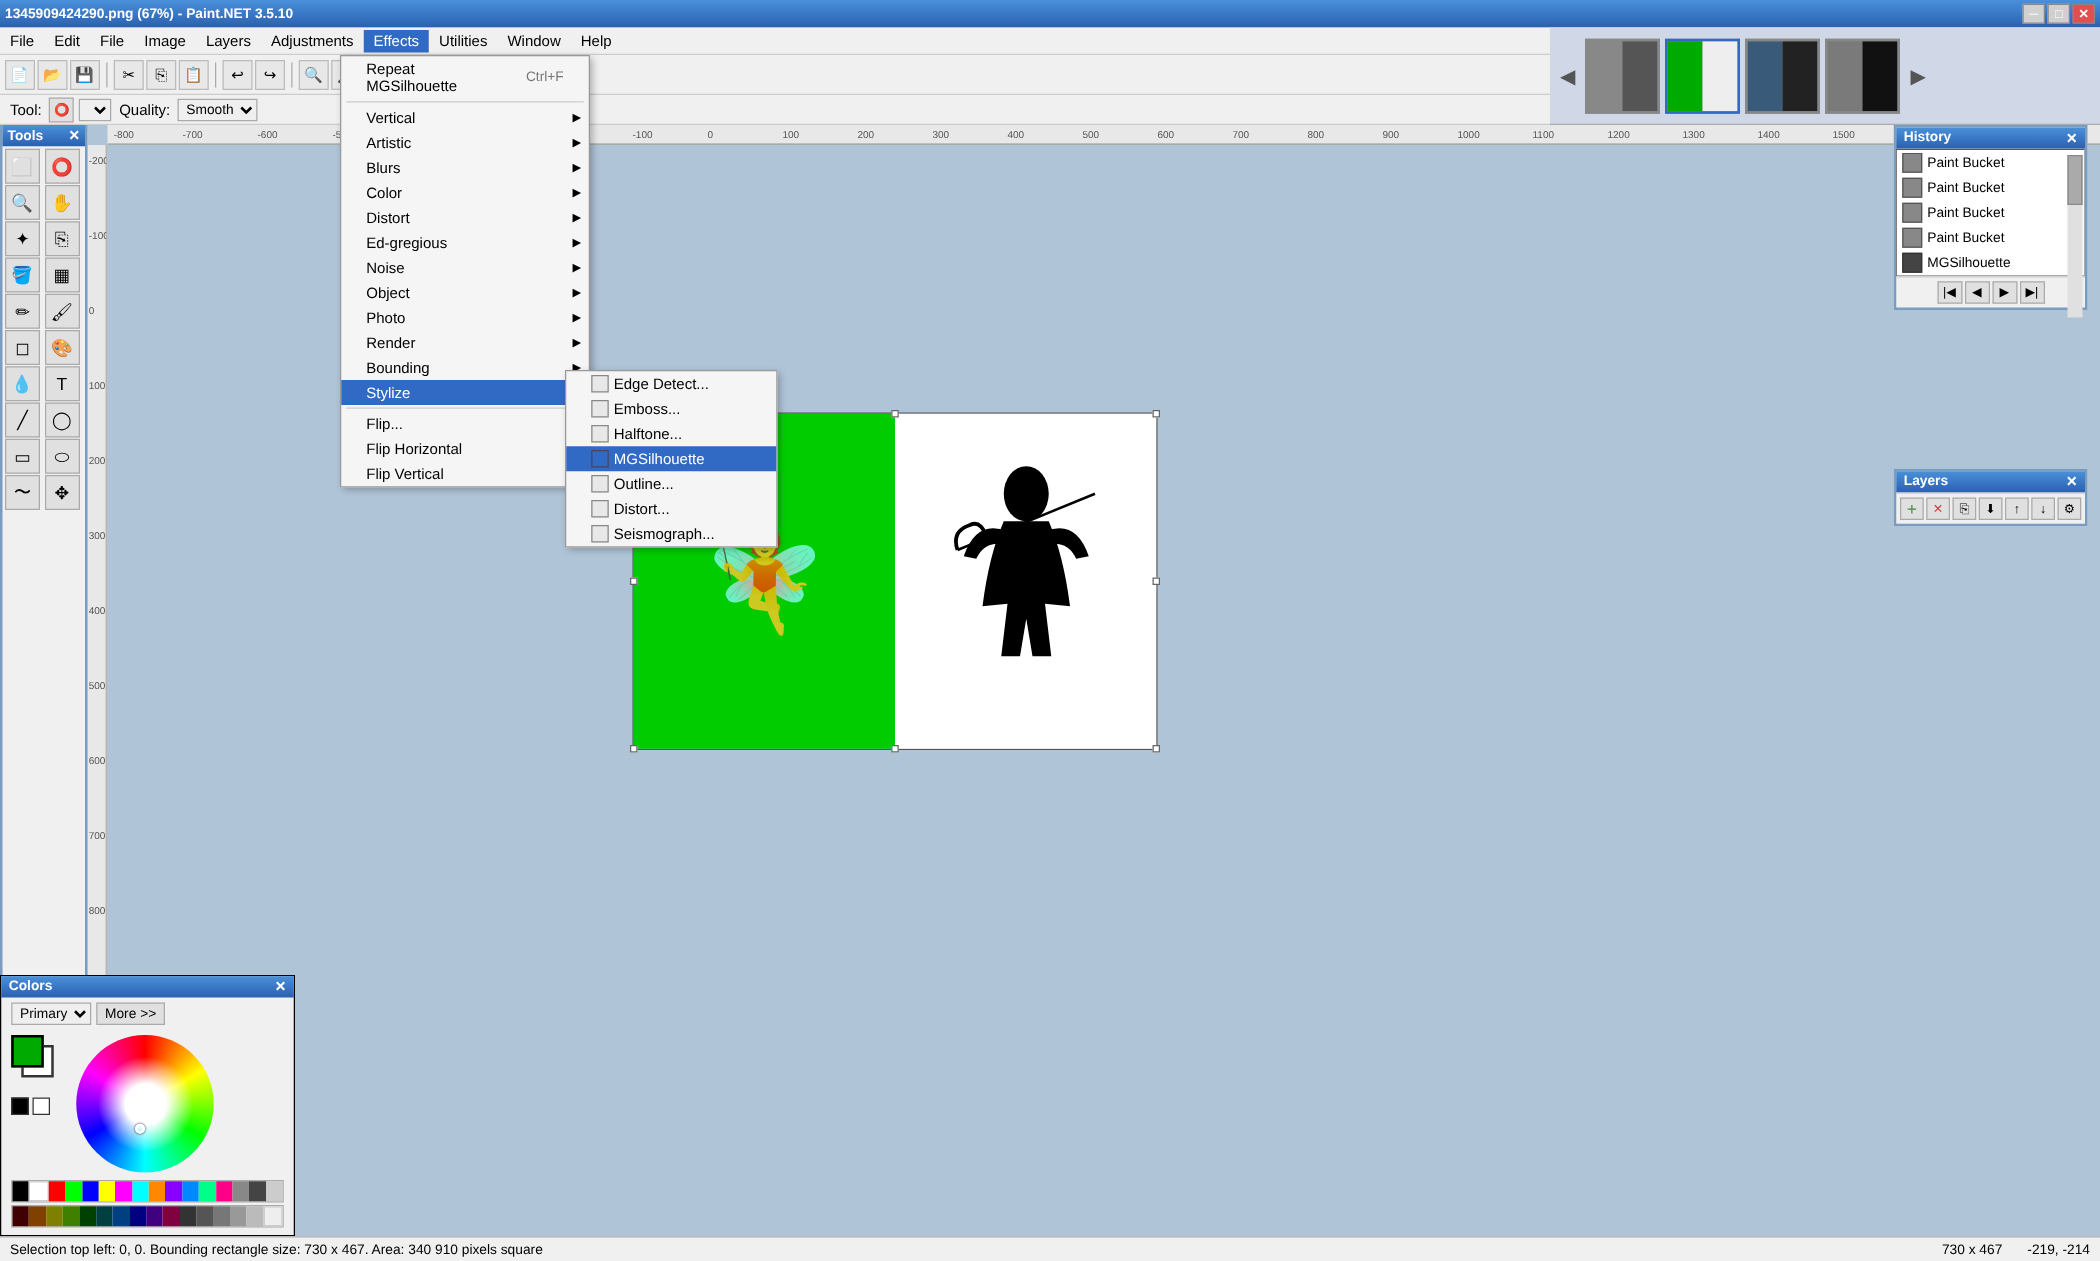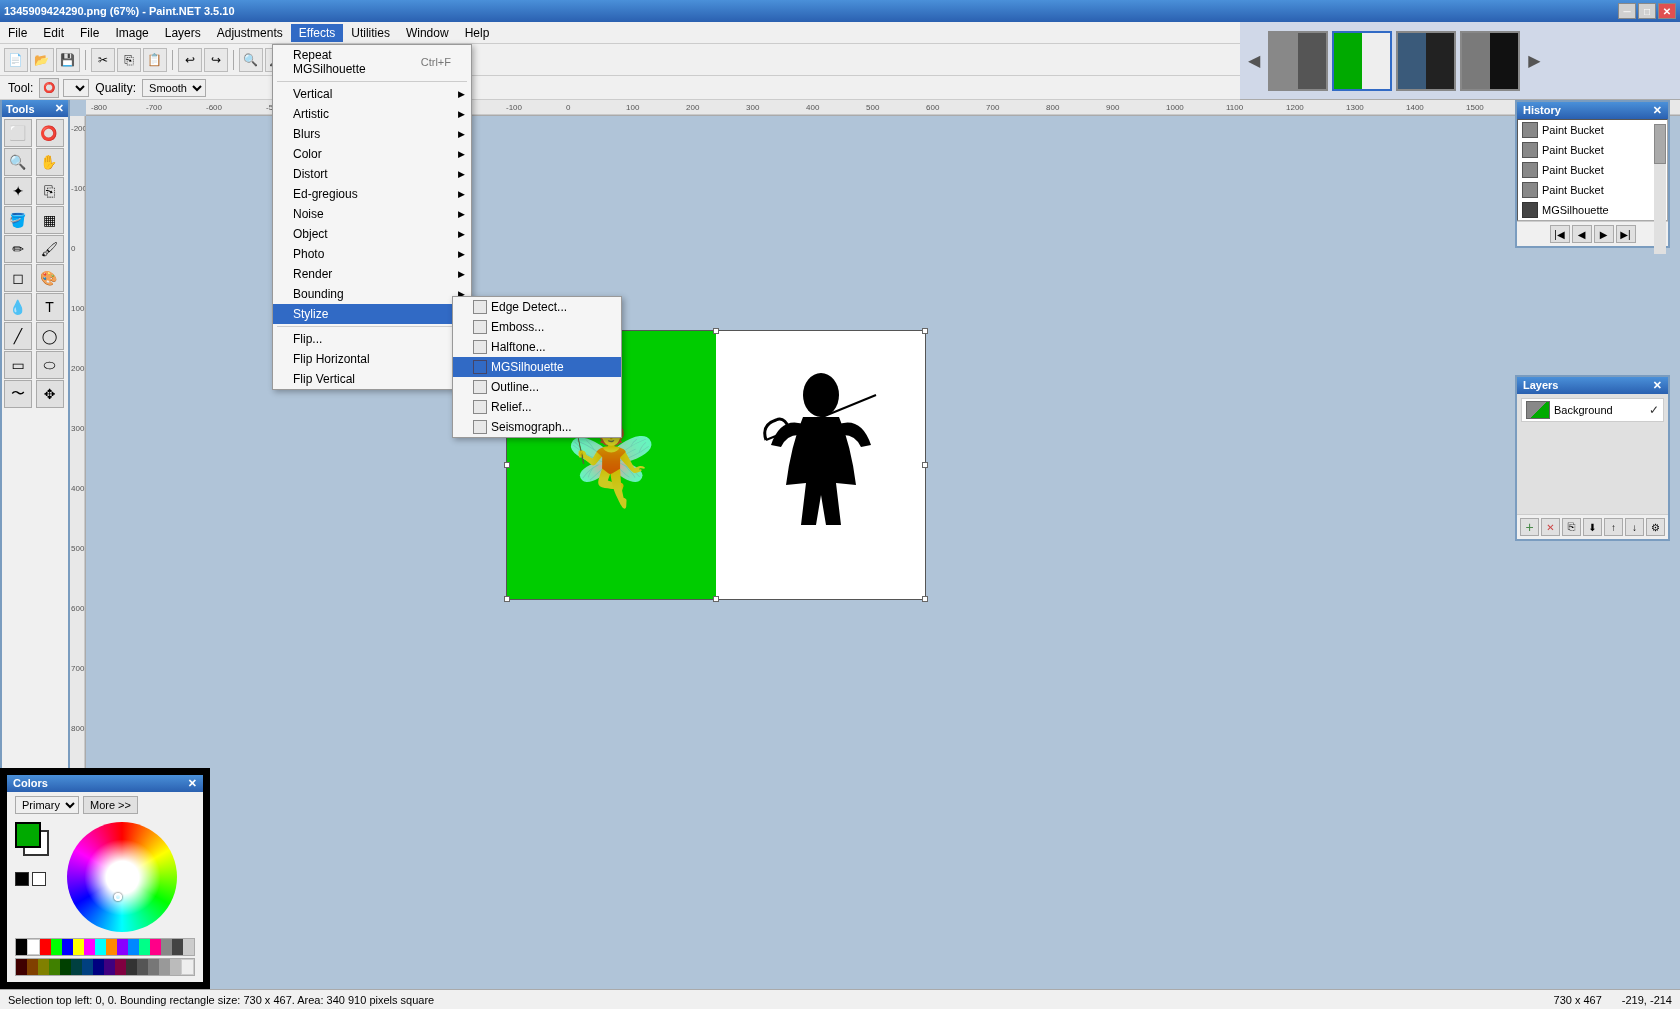--- a/index.html
+++ b/index.html
@@ -582,21 +582,21 @@
     <div class="tool-btn" title="Text">T</div>
     <div class="tool-btn" title="Line/Curve">╱</div>
     <div class="tool-btn" title="Shapes">◯</div>
     <div class="tool-btn" title="Rectangle">▭</div>
     <div class="tool-btn" title="Ellipse">⬭</div>
     <div class="tool-btn" title="Freeform">〜</div>
     <div class="tool-btn" title="Move">✥</div>
   </div>
 </div>
 
-<div id="colors-panel" style="position:absolute;left:0;bottom:20px;width:210px;background:#f0f0f0;border:7px solid #000000;">
+<div id="colors-panel" style="position:absolute;left:0;bottom:20px;width:236px;background:#f0f0f0;border:1px solid #000000;">
   <div class="panel-header">
     <span>Colors</span>
     <span style="cursor:pointer;">✕</span>
   </div>
   <div class="color-controls" style="display:flex;align-items:center;padding:4px 8px;gap:4px;">
     <select class="color-select">
       <option>Primary</option>
     </select>
     <button class="more-btn">More &gt;&gt;</button>
   </div>
@@ -702,27 +702,20 @@
     <div class="hist-btn">▶</div>
     <div class="hist-btn">▶|</div>
   </div>
 </div>
 
 <div id="layers-panel" style="position:absolute;right:10px;top:375px;width:155px;background:#f0f0f0;border:2px solid #7a9cbf;">
   <div class="panel-header">
     <span>Layers</span>
     <span style="cursor:pointer;">✕</span>
   </div>
-  <div id="layers-list" style="min-height:100px;background:#e0e0e0;padding:4px;">
-    <div class="layer-item" style="display:flex;align-items:center;gap:4px;padding:2px 4px;background:white;border:1px solid #ccc;font-size:11px;">
-      <div style="width:24px;height:18px;background:linear-gradient(135deg,#888 50%,#00aa00 50%);border:1px solid #666;"></div>
-      <span>Background</span>
-      <div style="margin-left:auto;font-size:12px;color:#333;">✓</div>
-    </div>
-  </div>
   <div class="layers-controls" style="display:flex;gap:2px;padding:3px;border-top:1px solid #ccc;justify-content:center;">
     <div class="hist-btn" style="font-size:14px;color:#4a8a4a;">+</div>
     <div class="hist-btn" style="color:#cc4444;">✕</div>
     <div class="hist-btn">⎘</div>
     <div class="hist-btn">⬇</div>
     <div class="hist-btn">↑</div>
     <div class="hist-btn">↓</div>
     <div class="hist-btn">⚙</div>
   </div>
 </div>
@@ -800,21 +793,21 @@
     <div class="dropdown-item active">
       <div style="width:14px;height:14px;border:1px solid #446;background:#316ac5;margin-right:4px;display:inline-block;vertical-align:middle;"></div>
       <span>MGSilhouette</span>
     </div>
     <div class="dropdown-item">
       <div style="width:14px;height:14px;border:1px solid #888;background:#e8e8e8;margin-right:4px;display:inline-block;vertical-align:middle;"></div>
       <span>Outline...</span>
     </div>
     <div class="dropdown-item">
       <div style="width:14px;height:14px;border:1px solid #888;background:#e8e8e8;margin-right:4px;display:inline-block;vertical-align:middle;"></div>
-      <span>Relief...</span>
+      <span>Distort...</span>
     </div>
     <div class="dropdown-item">
       <div style="width:14px;height:14px;border:1px solid #888;background:#e8e8e8;margin-right:4px;display:inline-block;vertical-align:middle;"></div>
       <span>Seismograph...</span>
     </div>
   </div>
 </div>
 
 <div id="statusbar">
   <span>Selection top left: 0, 0. Bounding rectangle size: 730 x 467. Area: 340 910 pixels square</span>

